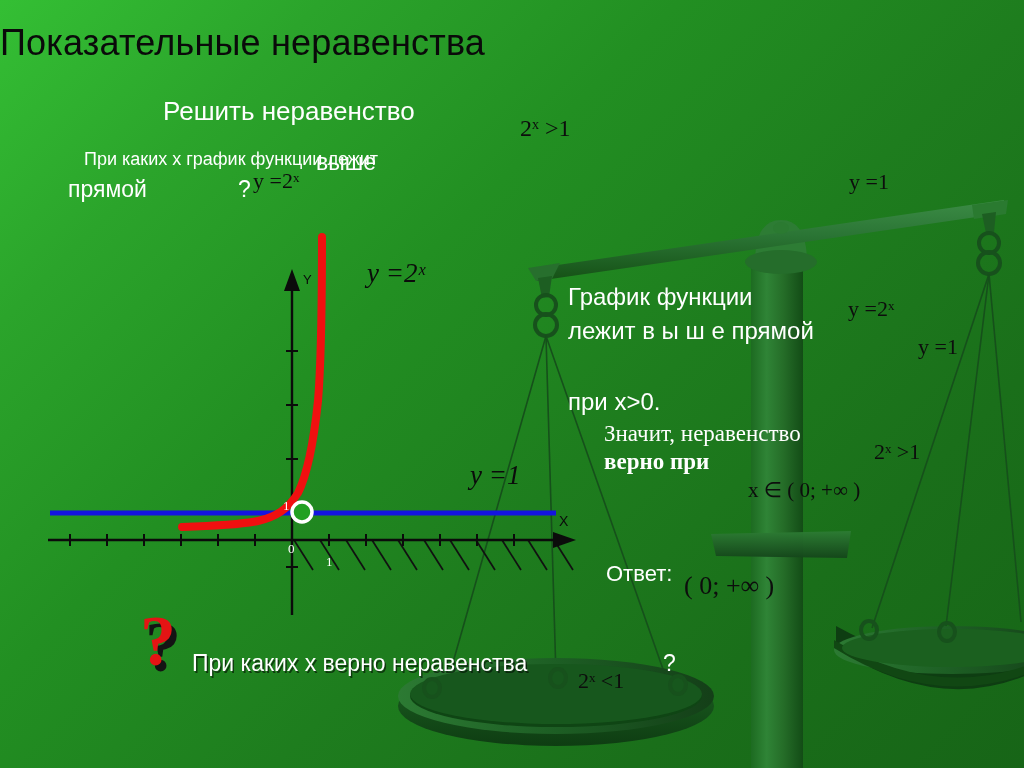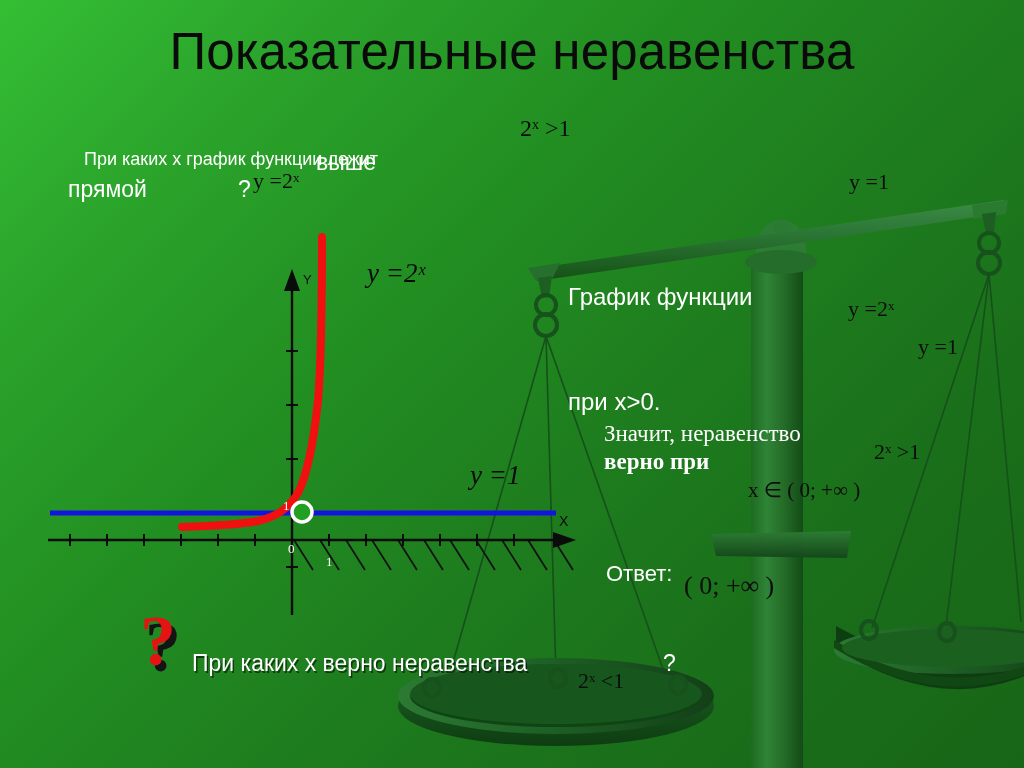--- a/index.html
+++ b/index.html
@@ -14,22 +14,22 @@
       linear-gradient(135deg,#34bf34 0%, #2ba42b 18%, #228f22 38%, #1e7d1e 58%, #1a6f1a 78%, #176517 100%);
   }
   
   .abs{position:absolute;white-space:nowrap;}
   .sans-w{color:#ffffff;font-family:"Liberation Sans",sans-serif;}
   .serif-b{color:#0b0b0b;font-family:"Liberation Serif",serif;font-style:italic;}
   .serif-w{color:#ffffff;font-family:"Liberation Serif",serif;}
   .mathd{color:#0d0d0d;font-family:"Liberation Serif",serif;margin-top:16px;}
 
   #title{
-    left:0;right:0;top:22px;text-align:center;
-    font-size:51px;color:#0a0a0a;font-weight:400;
+    left:0;right:0;top:22px;text-align:left;
+    font-size:36px;color:#0a0a0a;font-weight:400;
     font-family:"Liberation Sans",sans-serif;letter-spacing:.2px;
   }
 
   #solve-label{left:163px;top:96px;font-size:26px;}
   #solve-expr{left:520px;top:99px;font-size:24px;}
 
   #q1-l1{left:84px;top:149px;font-size:18px;}
   #q1-expr1{left:253px;top:152px;font-size:22px;}
   #q1-above{left:316px;top:149px;font-size:23px;}
   #q1-l2{left:68px;top:176px;font-size:23px;}
@@ -232,31 +232,33 @@
 
   <div class="abs axnum" style="left:283px;top:498px;">1</div>
   <div class="abs axnum" style="left:288px;top:541px;">0</div>
   <div class="abs axnum" style="left:326px;top:554px;">1</div>
 
   <div class="abs serif-b" id="chartlabel-fn">y =2ˣ</div>
   <div class="abs serif-b" id="chartlabel-y1">y =1</div>
 
   <div class="abs" id="title">Показательные неравенства</div>
 
+  <div class="abs sans-w" id="solve-label">Решить неравенство</div>
   <div class="abs mathd" id="solve-expr">2ˣ &gt;1</div>
 
   <div class="abs sans-w" id="q1-l1">При каких х график функции  лежит</div>
   <div class="abs mathd" id="q1-expr1">y =2ˣ</div>
   <div class="abs sans-w" id="q1-above">выше</div>
   <div class="abs sans-w" id="q1-l2">прямой</div>
   <div class="abs sans-w" id="q1-qm">?</div>
   <div class="abs mathd" id="q1-expr2">y =1</div>
 
   <div class="abs sans-w" id="r1-l1">График функции</div>
   <div class="abs mathd" id="r1-expr1">y =2ˣ</div>
+  <div class="abs sans-w" id="r1-l2">лежит   в ы ш е  прямой</div>
   <div class="abs mathd" id="r1-expr2">y =1</div>
   <div class="abs sans-w" id="r2">при x&gt;0.</div>
   <div class="abs serif-w" id="r3-l1">Значит, неравенство</div>
   <div class="abs mathd" id="r3-expr">2ˣ &gt;1</div>
   <div class="abs serif-w" id="r3-l2">верно при</div>
   <div class="abs mathd" id="r3-set">x ∈ ( 0; +∞ )</div>
 
   <div class="abs sans-w" id="ans-label">Ответ:</div>
   <div class="abs mathd" id="ans-val">( 0; +∞ )</div>
 

